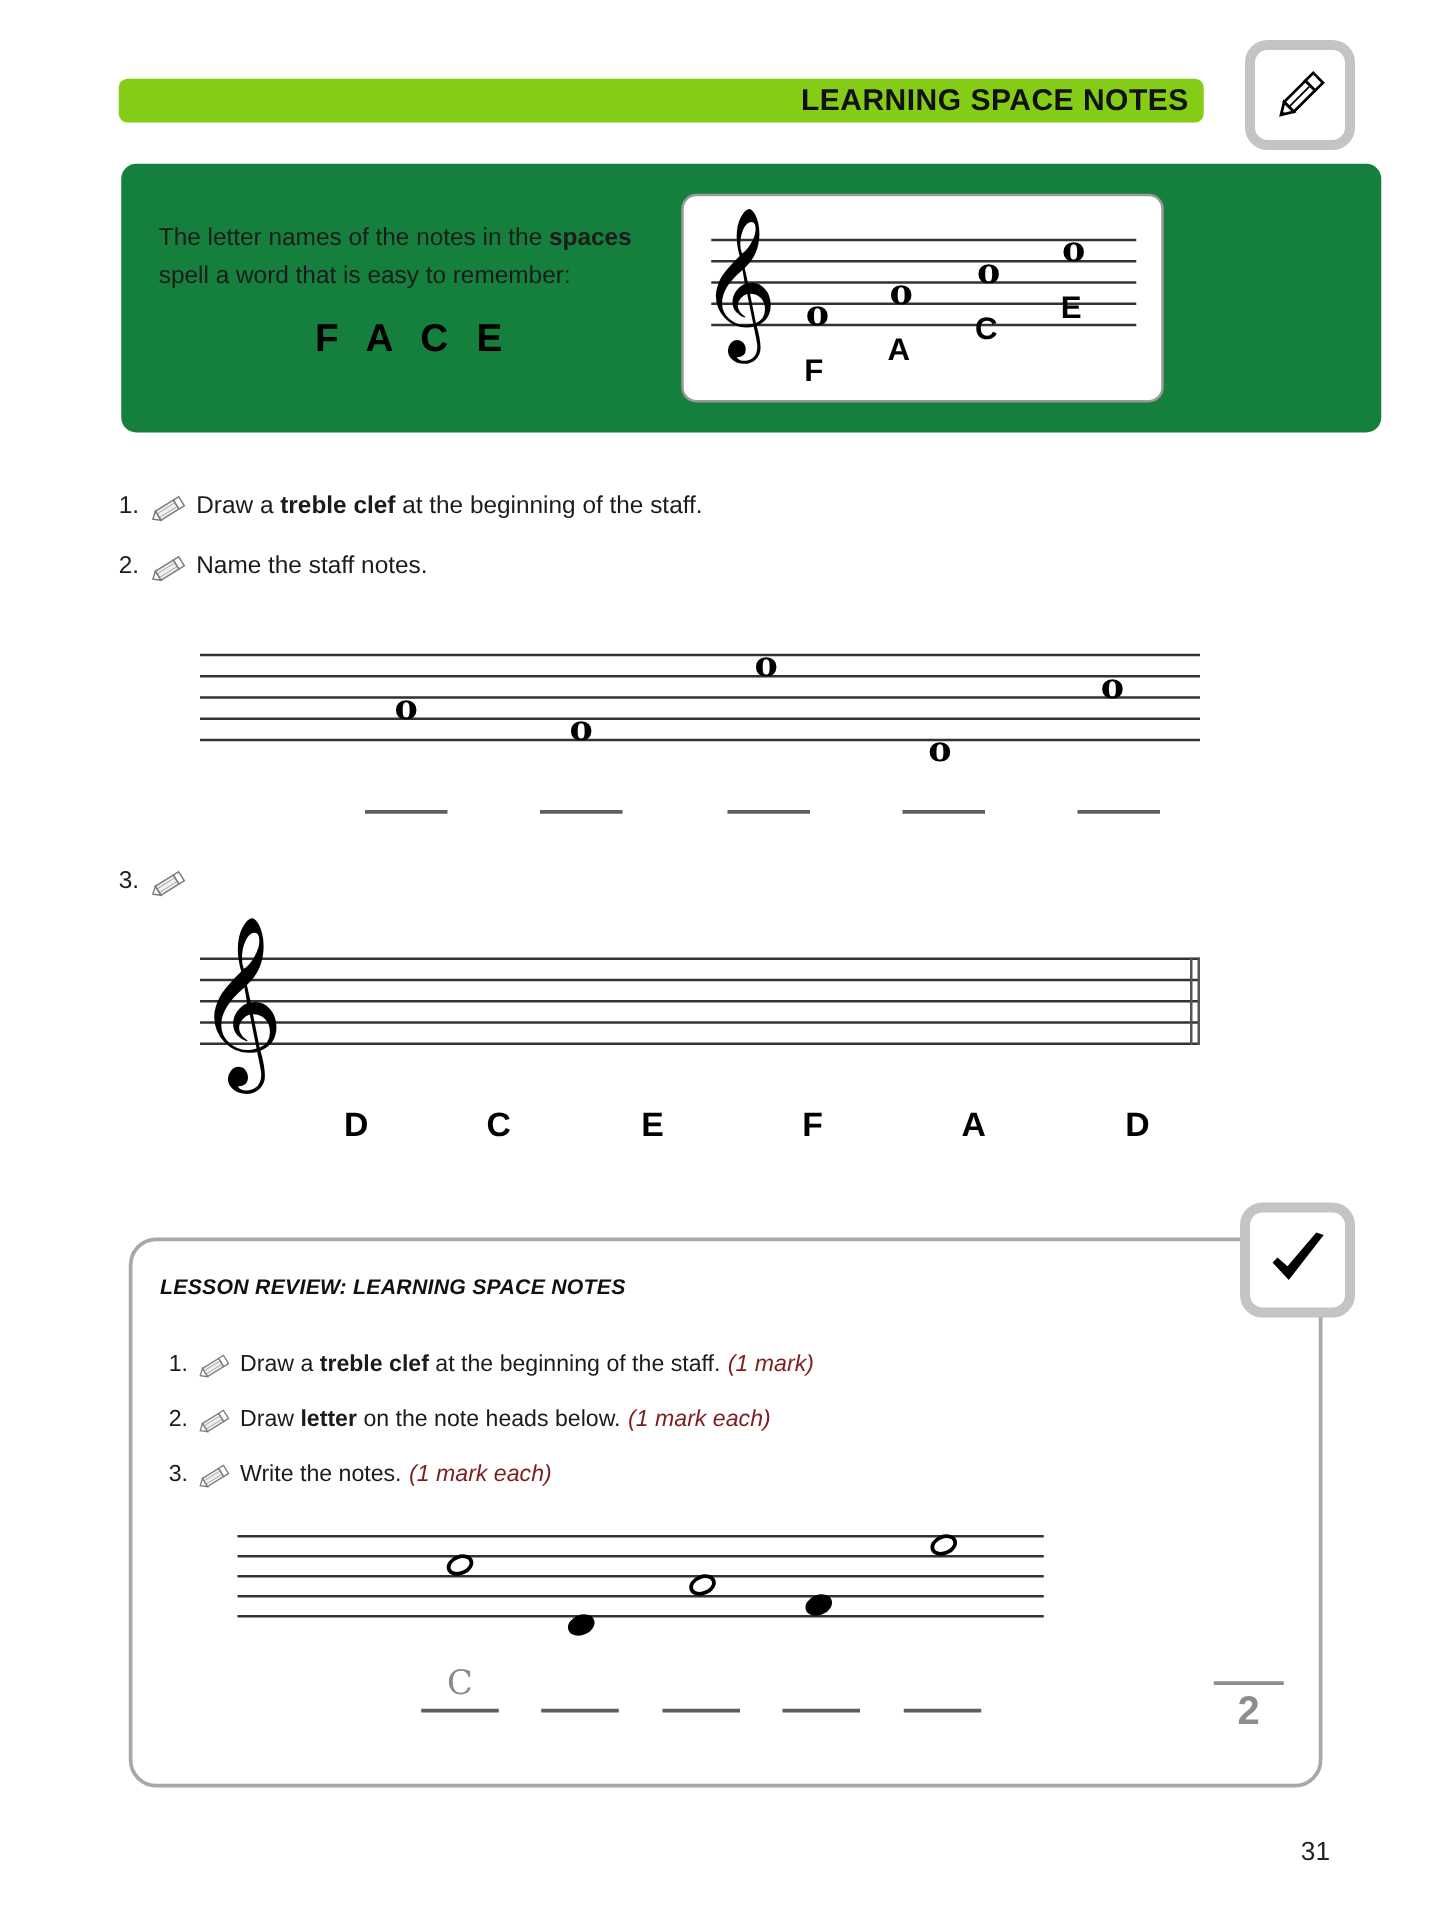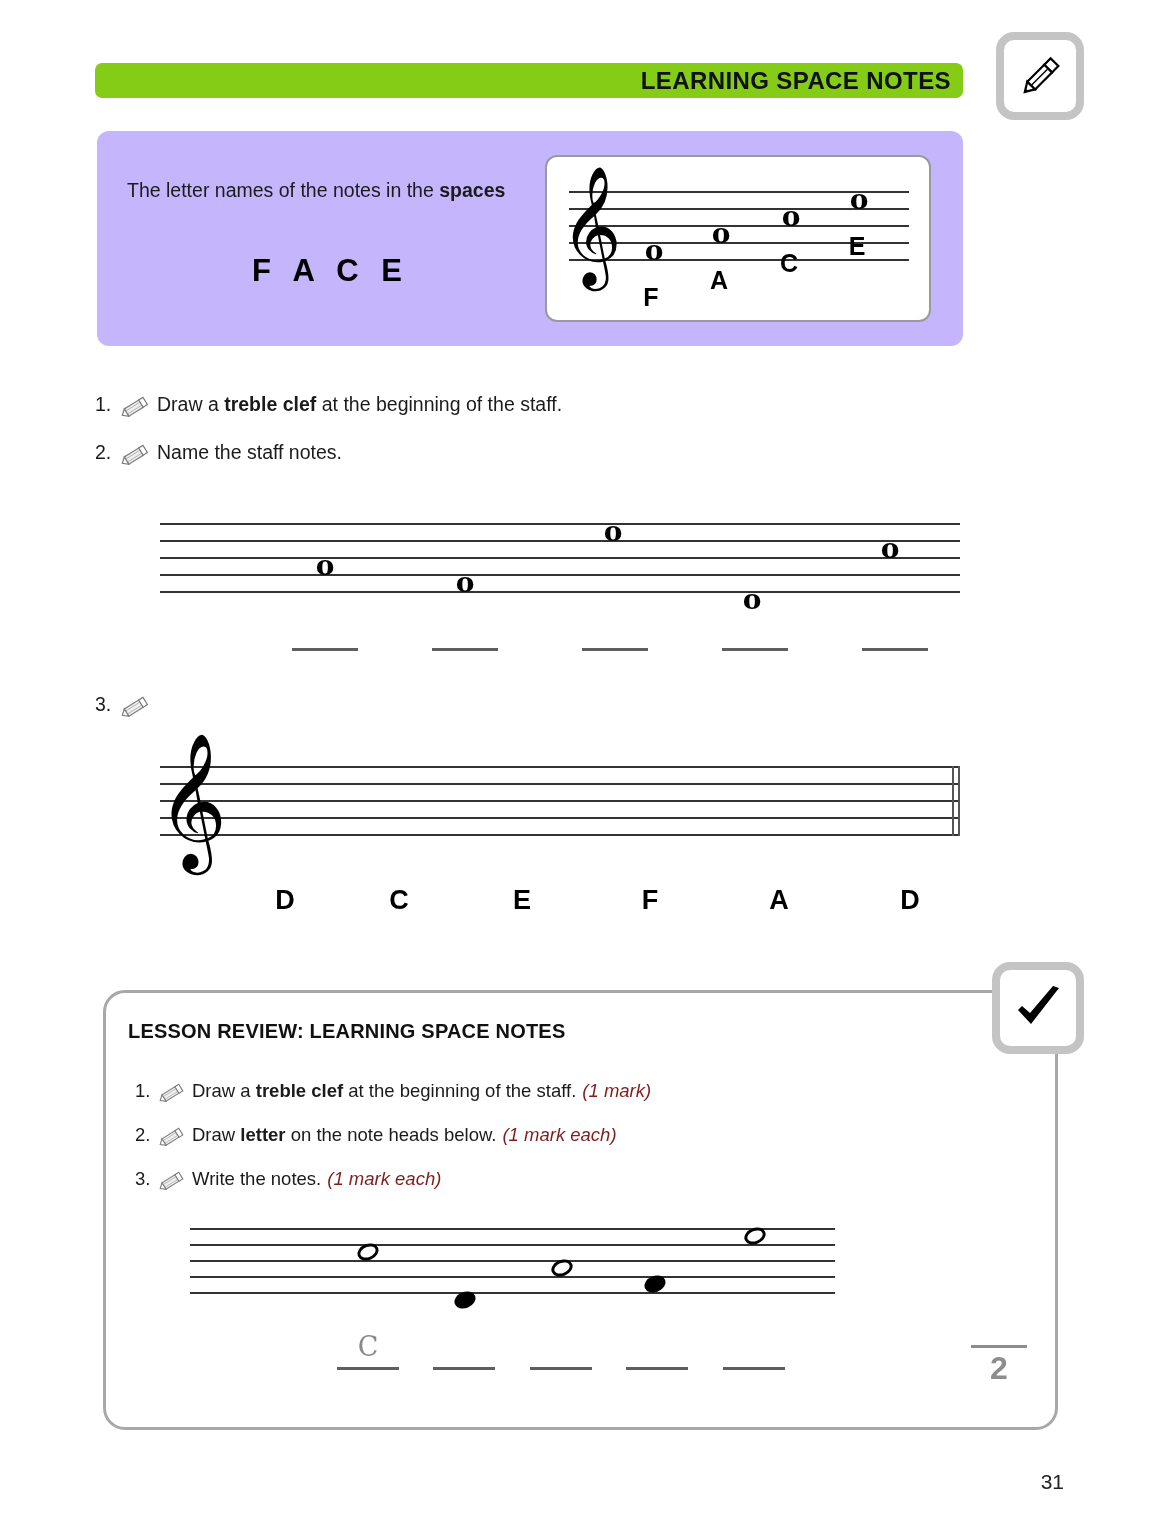--- a/index.html
+++ b/index.html
@@ -64,23 +64,23 @@
     width: 92px;
     height: 92px;
     z-index: 6;
   }
 
   
   .info-panel {
     position: absolute;
     left: 97px;
     top: 131px;
-    width: 866px;
+    width: 1008px;
     height: 215px;
-    background: #c4b5fd;
+    background: #15803d;
     border-radius: 12px;
     box-sizing: border-box;
   }
   .info-text {
     position: absolute;
     left: 30px;
     top: 44px;
     width: 420px;
     font-size: 19.5px;
     line-height: 30px;
@@ -216,24 +216,25 @@
     height: 440px;
     border: 3px solid #a8a8a8;
     border-radius: 22px;
     box-sizing: border-box;
     background: #ffffff;
   }
   .review-title {
     position: absolute;
     left: 128px;
     top: 1020px;
-    font-size: 20px;
+    font-size: 17px;
     font-weight: bold;
     color: #111;
     letter-spacing: 0.2px;
+    font-style: italic;
   }
   .score {
     position: absolute;
     left: 968px;
     top: 1345px;
     width: 62px;
     text-align: center;
   }
   .score-rule {
     width: 56px;
@@ -283,20 +284,21 @@
         <line x1="26.5" y1="16" x2="26.5" y2="38" stroke="#000" stroke-width="1.4"></line>
         <polygon points="21,39 32,39 26.5,48" fill="#ffffff" stroke="#000" stroke-width="2.2"></polygon>
         <polygon points="24.4,45 28.6,45 26.5,48.6" fill="#000"></polygon>
       </g>
     </svg>
   </div>
 
   <div class="info-panel">
     <div class="info-text">
       <span>The letter names of the notes in the </span><b>spaces</b><br>
+      <span>spell a word that is easy to remember:</span>
     </div>
     <div class="info-word">F A C E</div>
 
     <div class="info-staff-card">
 
       <div class="staff" style="left:22px; top:34px; width:340px; height:70px;">
         <div class="staff-line" style="top:0px;"></div>
         <div class="staff-line" style="top:17px;"></div>
         <div class="staff-line" style="top:34px;"></div>
         <div class="staff-line" style="top:51px;"></div>

